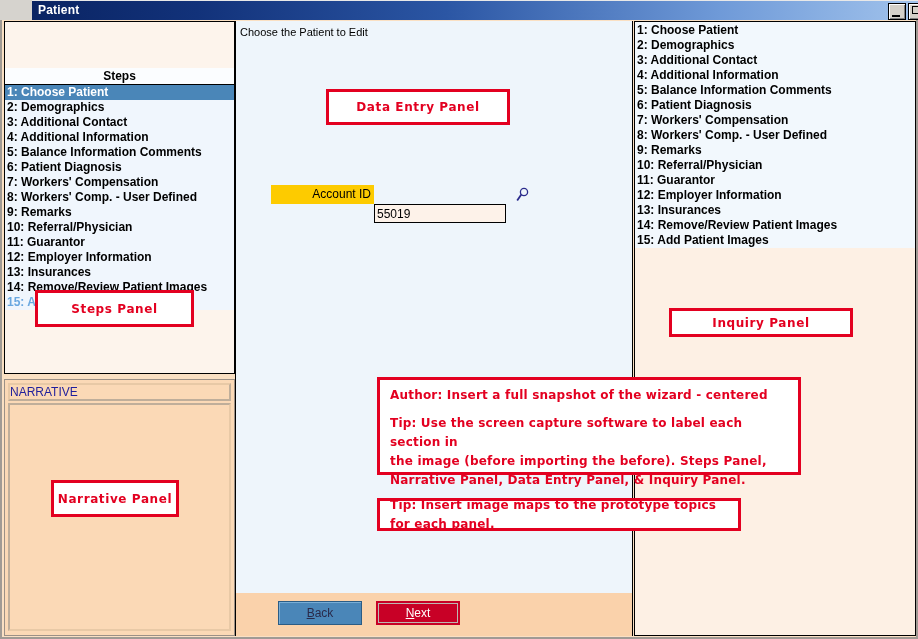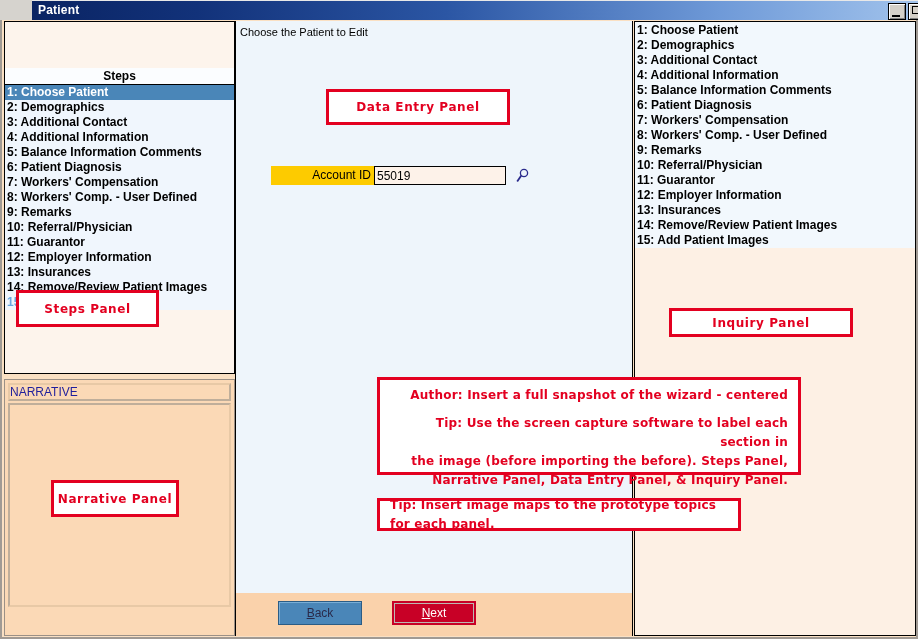--- a/index.html
+++ b/index.html
@@ -149,22 +149,22 @@
     font-size: 12px;
     letter-spacing: 0.6px;
     box-sizing: border-box;
     display: flex;
     align-items: center;
     justify-content: center;
     text-align: center;
   }
   .callout-steps {
     position: absolute;
-    left: 11px; top: 268px;
-    width: 143px;
+    left: 30px; top: 268px;
+    width: 159px;
     height: 37px;
   }
 
   
   .narrative-panel {
     position: absolute;
     left: 2px; top: 359px;
     width: 231px;
     height: 257px;
     background: #fbd9b6;
@@ -178,21 +178,21 @@
     border: 2px solid;
     border-color: #e8c9a6 #bfae9a #bfae9a #e8c9a6;
     font-size: 12px;
     color: #1f1f9c;
     line-height: 15px;
     box-sizing: border-box;
     font-family: "Liberation Sans", sans-serif;
   }
   .narrative-body {
     position: relative;
-    height: 204px;
+    height: 228px;
     margin-top: 2px;
     background: #fbd9b6;
     border: 2px solid;
     border-color: #bfae9a #e8c9a6 #e8c9a6 #bfae9a;
     box-sizing: border-box;
   }
   .callout-narrative {
     position: absolute;
     left: 41px; top: 75px;
     width: 128px;
@@ -247,20 +247,21 @@
     height: 19px;
     background: #fdf2e9;
     border: 1px solid #000000;
     box-sizing: border-box;
     font-size: 12px;
     color: #000000;
     padding: 0 2px;
     line-height: 17px;
     font-family: "Liberation Sans", sans-serif;
     outline: none;
+    margin-top: 38px;
   }
   .lookup-icon {
     margin-left: 9px;
     width: 14px;
     height: 16px;
     display: block;
     cursor: pointer;
   }
 
   
@@ -308,21 +309,20 @@
     box-sizing: border-box;
     padding: 6px 10px;
     line-height: 19px;
     letter-spacing: 0.2px;
     z-index: 30;
   }
   .note-author {
     left: 375px; top: 357px;
     width: 424px;
     height: 98px;
-    text-align: right;
   }
   .note-tip2 {
     left: 375px; top: 478px;
     width: 364px;
     height: 33px;
     padding: 5px 10px;
     display: flex;
     align-items: center;
   }
   .note-line { display: block; }
@@ -361,21 +361,20 @@
     text-align: right;
   }
   .btn-next {
     left: 140px;
     width: 84px;
     background: #c80026;
     color: #ffffff;
     border: 2px solid #c80026;
     outline: 1px solid #bdb8b2;
     outline-offset: -3px;
-    margin-left: 16px;
   }
   .btn u { text-decoration: underline; }
 </style>
 </head>
 <body>
 
 <div id="app">
 
   <div class="titlebar">
     <span class="title-text">Patient</span>

